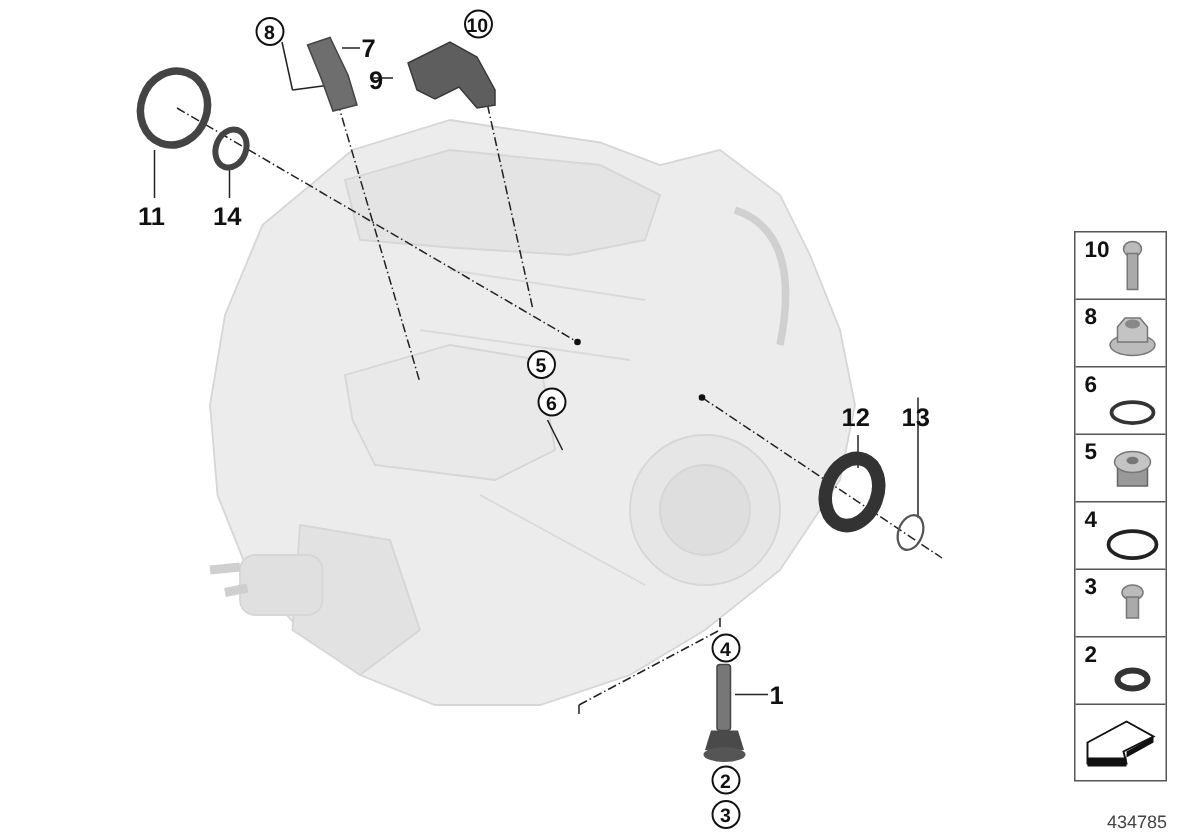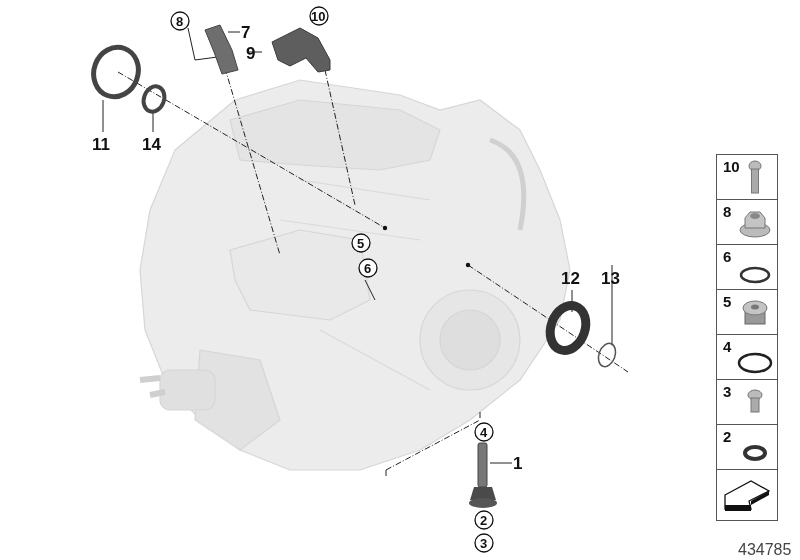--- a/index.html
+++ b/index.html
@@ -5,21 +5,21 @@
   html, body { margin: 0; padding: 0; background: #ffffff; }
   body { width: 800px; height: 560px; position: relative; overflow: hidden; font-family: "Liberation Sans", sans-serif; }
   #diagram { position: absolute; left: 0; top: 0; width: 800px; height: 560px; }
   .callout-num { font-family: "Liberation Sans", sans-serif; font-weight: bold; font-size: 17px; fill: #111; }
   .circ-num { font-family: "Liberation Sans", sans-serif; font-weight: bold; font-size: 13px; fill: #111; }
   .legend { position: absolute; left: 716px; top: 154px; width: 60px; border: 1px solid #555; background: #fff; }
   .legend-cell { height: 45px; border-bottom: 1px solid #555; position: relative; box-sizing: border-box; }
   .legend-cell:last-child { border-bottom: none; height: 50px; }
   .legend-num { position: absolute; left: 6px; top: 3px; font-weight: bold; font-size: 15px; color: #111; }
   .legend-icon { position: absolute; right: 4px; top: 4px; width: 36px; height: 38px; }
-  .diagram-id { position: absolute; left: 738px; top: 541px; font-size: 16px; color: #444; }
+  .diagram-id { position: absolute; left: 738px; top: 541px; font-size: 12px; color: #444; }
 </style>
 </head>
 <body>
 
 <svg id="diagram" viewBox="0 0 800 560" xmlns="http://www.w3.org/2000/svg">
 
   <g fill="#ececec" stroke="#d6d6d6" stroke-width="1.2">
     <path d="M175,150 L235,100 L300,80 L400,95 L440,110 L480,100 L520,130 L540,170 L560,220 L570,270 L560,320 L520,380 L470,420 L420,450 L360,470 L290,470 L240,450 L200,420 L165,380 L145,330 L140,270 L150,210 Z"></path>
     <path d="M230,120 L300,100 L400,110 L440,130 L430,160 L380,170 L300,165 L240,160 Z" fill="#e4e4e4"></path>
     <path d="M230,250 L300,230 L360,240 L370,300 L330,320 L250,310 L235,280 Z" fill="#e9e9e9"></path>

